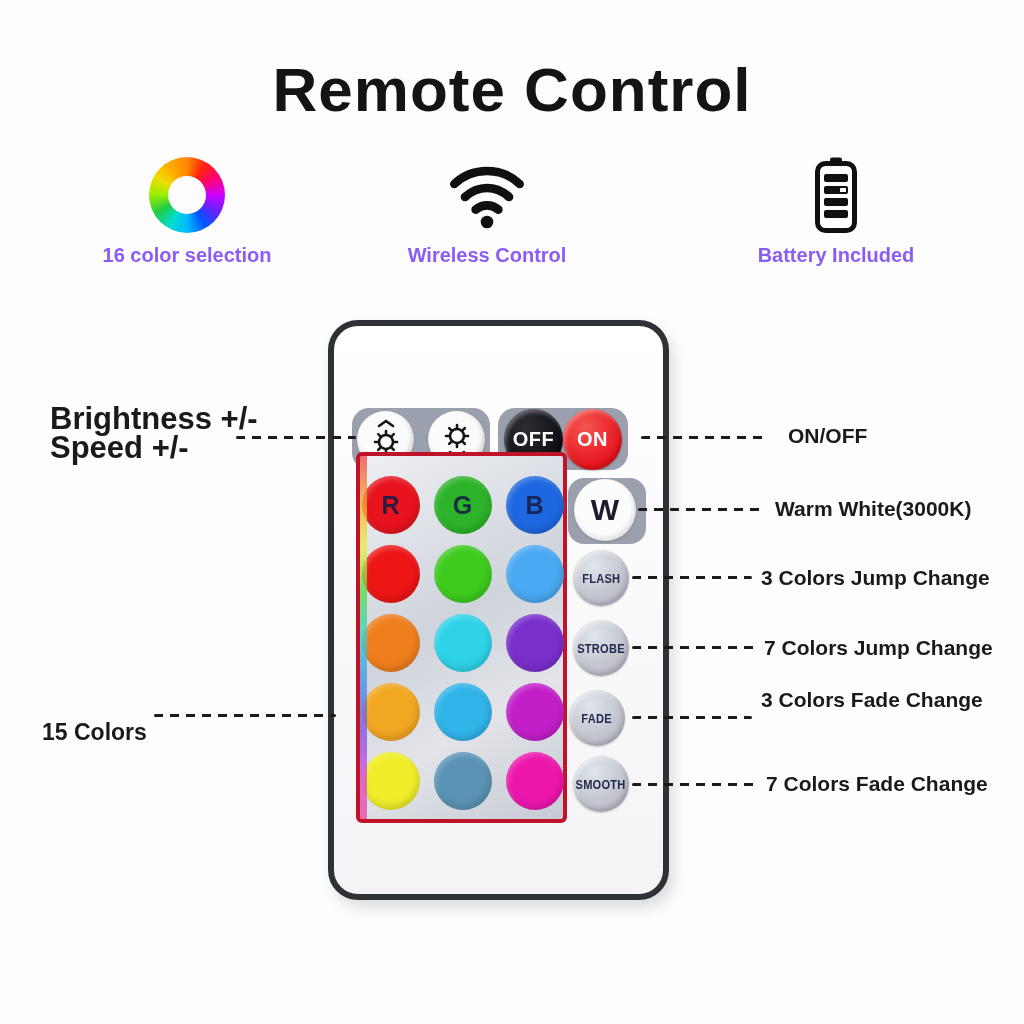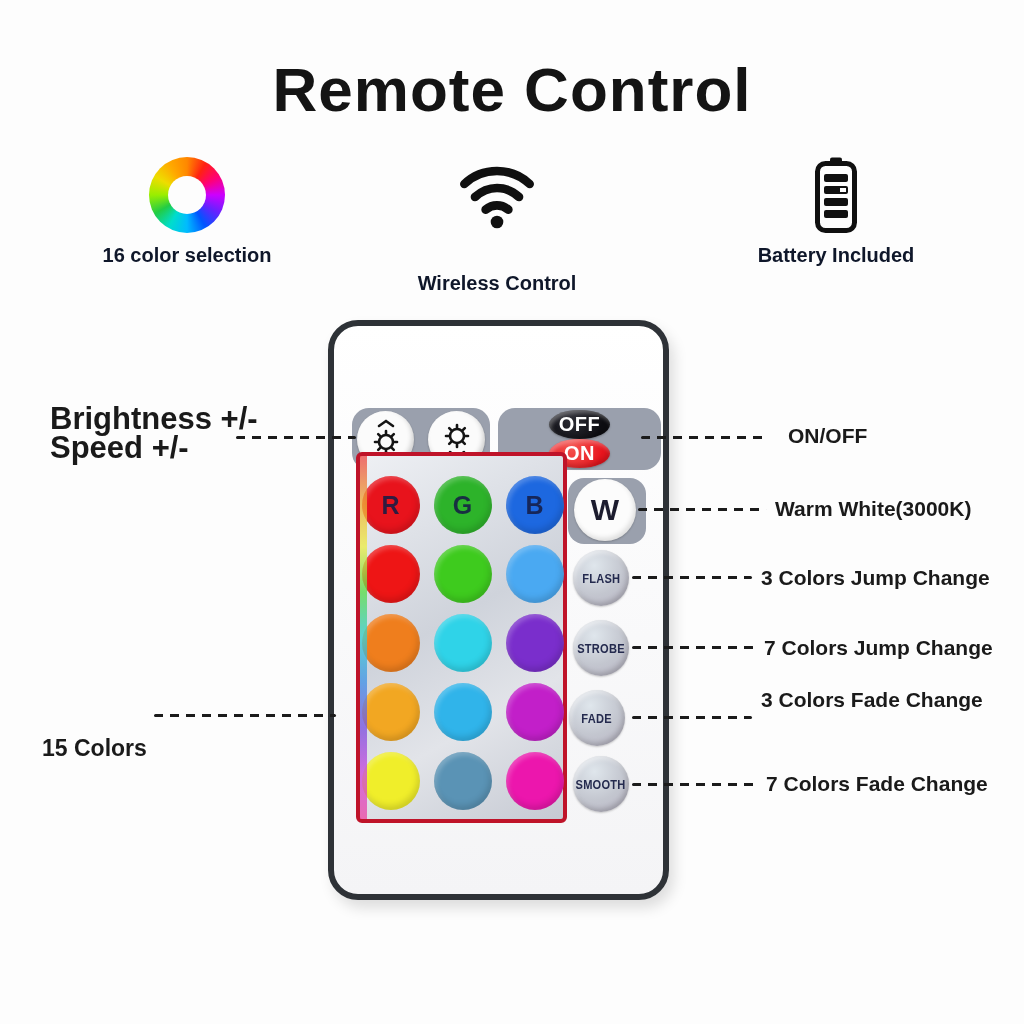--- a/index.html
+++ b/index.html
@@ -10,43 +10,43 @@
     color:#141414;
   }
   
   .title{
     position:absolute;top:54px;left:0;width:100%;
     text-align:center;font-size:62px;font-weight:bold;letter-spacing:1px;color:#141414;
   }
   
   .feature{position:absolute;top:152px;display:flex;flex-direction:column;align-items:center;}
   .feature .icon-box{height:86px;display:flex;align-items:center;justify-content:center;}
-  .feature .feature-label{margin-top:6px;font-size:20px;font-weight:600;color:#0f172a;white-space:nowrap;}
+  .feature .feature-label{margin-top:6px;font-size:20px;font-weight:600;color:#8b5cf6;white-space:nowrap;}
   .feature-1{left:52px;width:270px;}
-  .feature-2{left:362px;width:270px;gap:28px;}
+  .feature-2{left:352px;width:270px;}
   .feature-3{left:700px;width:272px;}
   .color-wheel{
     width:76px;height:76px;border-radius:50%;
     background:conic-gradient(from 0deg,#ff8800,#ff2211,#ff0077,#cc00ff,#6622ff,#0055ff,#00bbff,#00ddcc,#22cc44,#99ee00,#eedd00,#ffaa00,#ff8800);
     display:flex;align-items:center;justify-content:center;
   }
   .color-wheel .hole{width:38px;height:38px;border-radius:50%;background:#fdfdfd;}
   
   .remote{
     position:absolute;left:328px;top:320px;width:341px;height:580px;
     box-sizing:border-box;border:6px solid #2e3237;border-radius:30px;
     background:linear-gradient(180deg,#ffffff,#f4f4f6);
     box-shadow:5px 8px 14px rgba(0,0,0,.13);
   }
   .panel{
     position:absolute;background:#9aa0ad;border-radius:17px;
     display:flex;align-items:center;justify-content:space-between;box-sizing:border-box;
   }
   .panel-left{left:18px;top:82px;width:138px;height:62px;padding:2px 5px;}
-  .panel-right{left:164px;top:82px;width:163px;height:62px;padding:2px 6px;flex-direction:column;}
+  .panel-right{left:164px;top:82px;width:130px;height:62px;padding:2px 6px;}
   .round-btn{
     border-radius:50%;display:flex;align-items:center;justify-content:center;
     box-shadow:inset -2px -3px 5px rgba(0,0,0,.18), inset 2px 3px 4px rgba(255,255,255,.35), 0 1px 2px rgba(0,0,0,.25);
   }
   .bright-btn{width:57px;height:57px;background:#fbfbfb;}
   .power-btn{width:61px;height:61px;color:#ffffff;font-size:20px;font-weight:bold;letter-spacing:.5px;}
   
   .grid{
     position:absolute;left:22px;top:126px;width:211px;height:371px;box-sizing:border-box;
     border:4px solid #bf1329;border-radius:6px;
@@ -86,21 +86,21 @@
   .btn-strobe{left:239px;top:294px;}
   .btn-fade{left:235px;top:364px;}
   .btn-smooth{left:239px;top:430px;}
   
   .dash{
     position:absolute;height:3px;border-radius:2px;z-index:6;
     background:repeating-linear-gradient(90deg,#1b1b1b 0 9px,transparent 9px 16px);
   }
   .callout{position:absolute;font-size:21px;font-weight:600;color:#1a1a1a;white-space:nowrap;z-index:6;}
   .callout-left-big{left:50px;top:404px;font-size:31px;line-height:29px;}
-  .callout-15{left:42px;top:735px;font-size:23px;text-align:center;}
+  .callout-15{left:42px;top:719px;font-size:23px;text-align:center;}
   .co-onoff{left:777px;top:424px;margin-left:11px;}
   .co-warm{left:775px;top:497px;}
   .co-jump3{left:761px;top:566px;}
   .co-jump7{left:764px;top:636px;}
   .co-fade3{left:761px;top:688px;text-align:center;}
   .co-fade7{left:766px;top:772px;}
   .d-bright{left:236px;top:436px;width:120px;}
   .d-15{left:154px;top:714px;width:182px;}
   .d-onoff{left:641px;top:436px;width:126px;}
   .d-warm{left:638px;top:508px;width:128px;}

